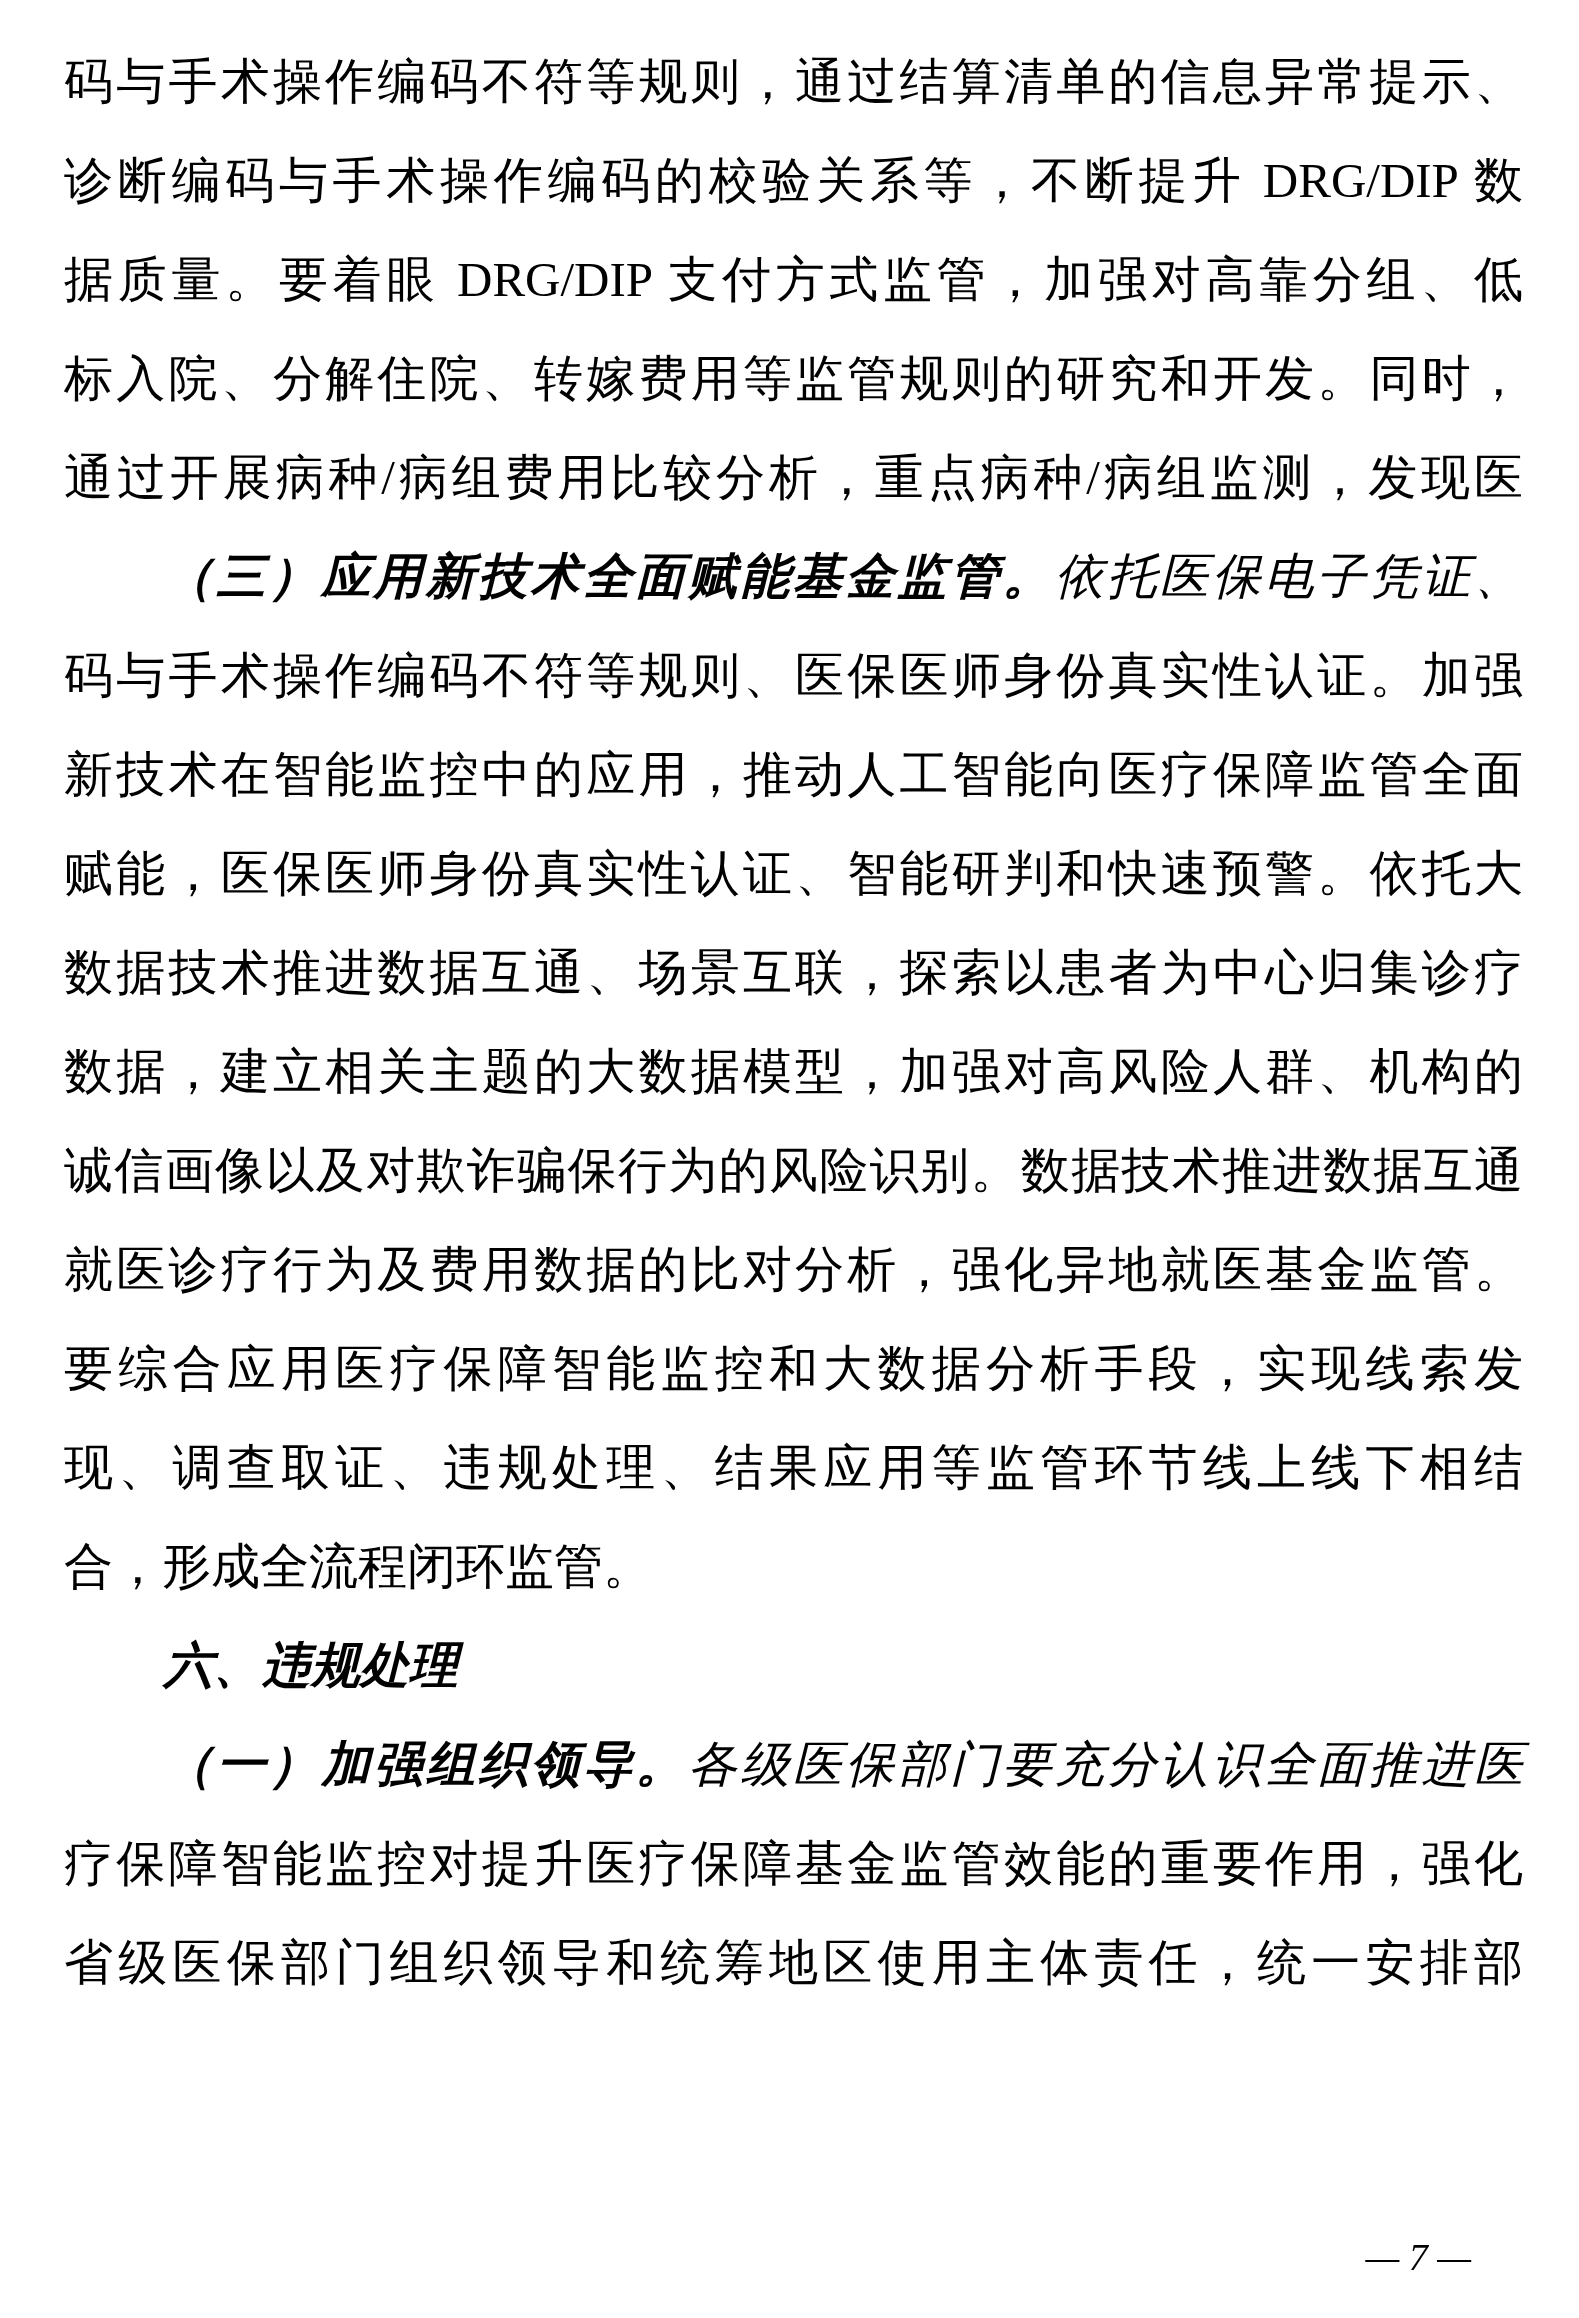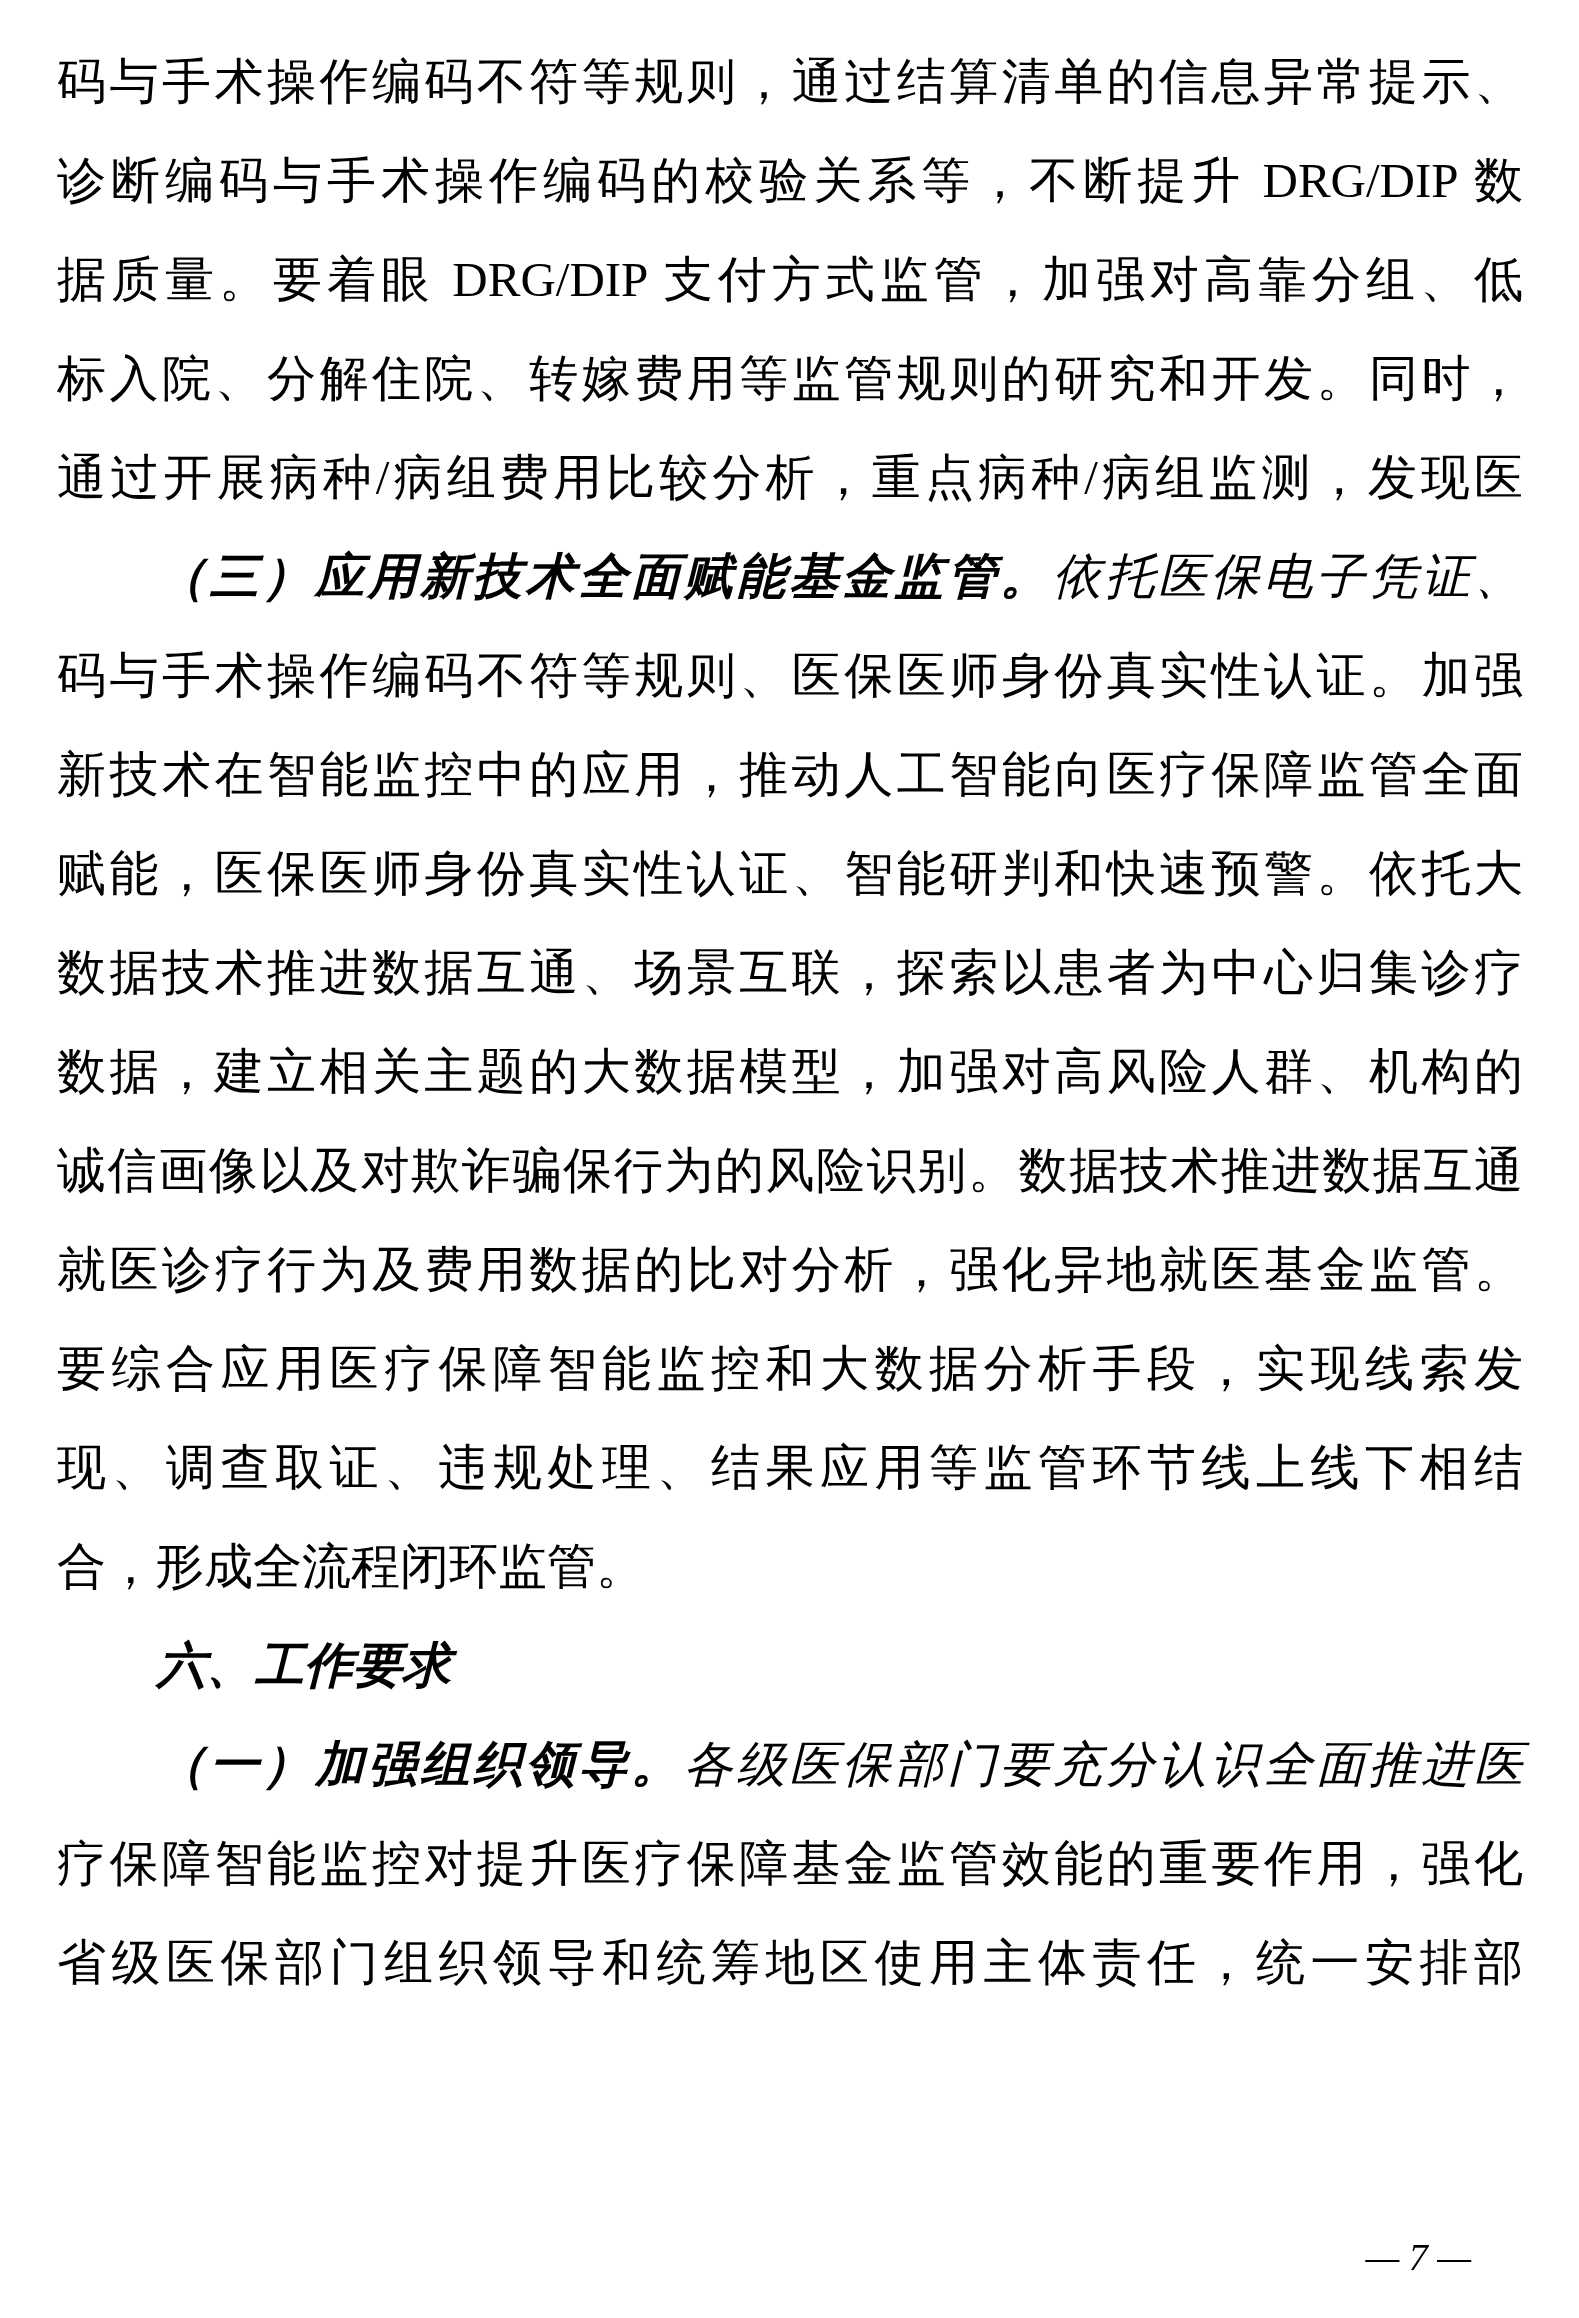--- a/index.html
+++ b/index.html
@@ -11,21 +11,21 @@
     position: relative;
     width: 1580px;
     height: 2319px;
     background: #ffffff;
     overflow: hidden;
     font-family: "Liberation Serif", "DejaVu Serif", serif;
     color: #000000;
   }
   .doc-text {
     position: absolute;
-    left: 57px;
+    left: 64px;
     right: 57px;
     top: 32px;
   }
   .line {
     height: 99px;
     line-height: 99px;
     font-size: 49px;
     white-space: nowrap;
     text-align: justify;
     text-align-last: justify;
@@ -66,20 +66,20 @@
       <div class="line"><span class="seg-regular">码与手术操作编码不符等规则、医保医师身份真实性认证。加强</span></div>
       <div class="line"><span class="seg-regular">新技术在智能监控中的应用，推动人工智能向医疗保障监管全面</span></div>
       <div class="line"><span class="seg-regular">赋能，医保医师身份真实性认证、智能研判和快速预警。依托大</span></div>
       <div class="line"><span class="seg-regular">数据技术推进数据互通、场景互联，探索以患者为中心归集诊疗</span></div>
       <div class="line"><span class="seg-regular">数据，建立相关主题的大数据模型，加强对高风险人群、机构的</span></div>
       <div class="line"><span class="seg-regular">诚信画像以及对欺诈骗保行为的风险识别。数据技术推进数据互通</span></div>
       <div class="line"><span class="seg-regular">就医诊疗行为及费用数据的比对分析，强化异地就医基金监管。</span></div>
       <div class="line"><span class="seg-regular">要综合应用医疗保障智能监控和大数据分析手段，实现线索发</span></div>
       <div class="line"><span class="seg-regular">现、调查取证、违规处理、结果应用等监管环节线上线下相结</span></div>
       <div class="line no-justify"><span class="seg-regular">合，形成全流程闭环监管。</span></div>
-      <div class="line indent no-justify"><span class="seg-bold">六、工作要求</span></div>
+      <div class="line indent no-justify"><span class="seg-bold">六、违规处理</span></div>
       <div class="line indent"><span class="seg-bold">（一）加强组织领导。</span><span class="seg-regular">各级医保部门要充分认识全面推进医</span></div>
       <div class="line"><span class="seg-regular">疗保障智能监控对提升医疗保障基金监管效能的重要作用，强化</span></div>
       <div class="line"><span class="seg-regular">省级医保部门组织领导和统筹地区使用主体责任，统一安排部</span></div>
     </div>
   <div class="page-number">— 7 —</div>
 </div>
 
 
 </body></html>

